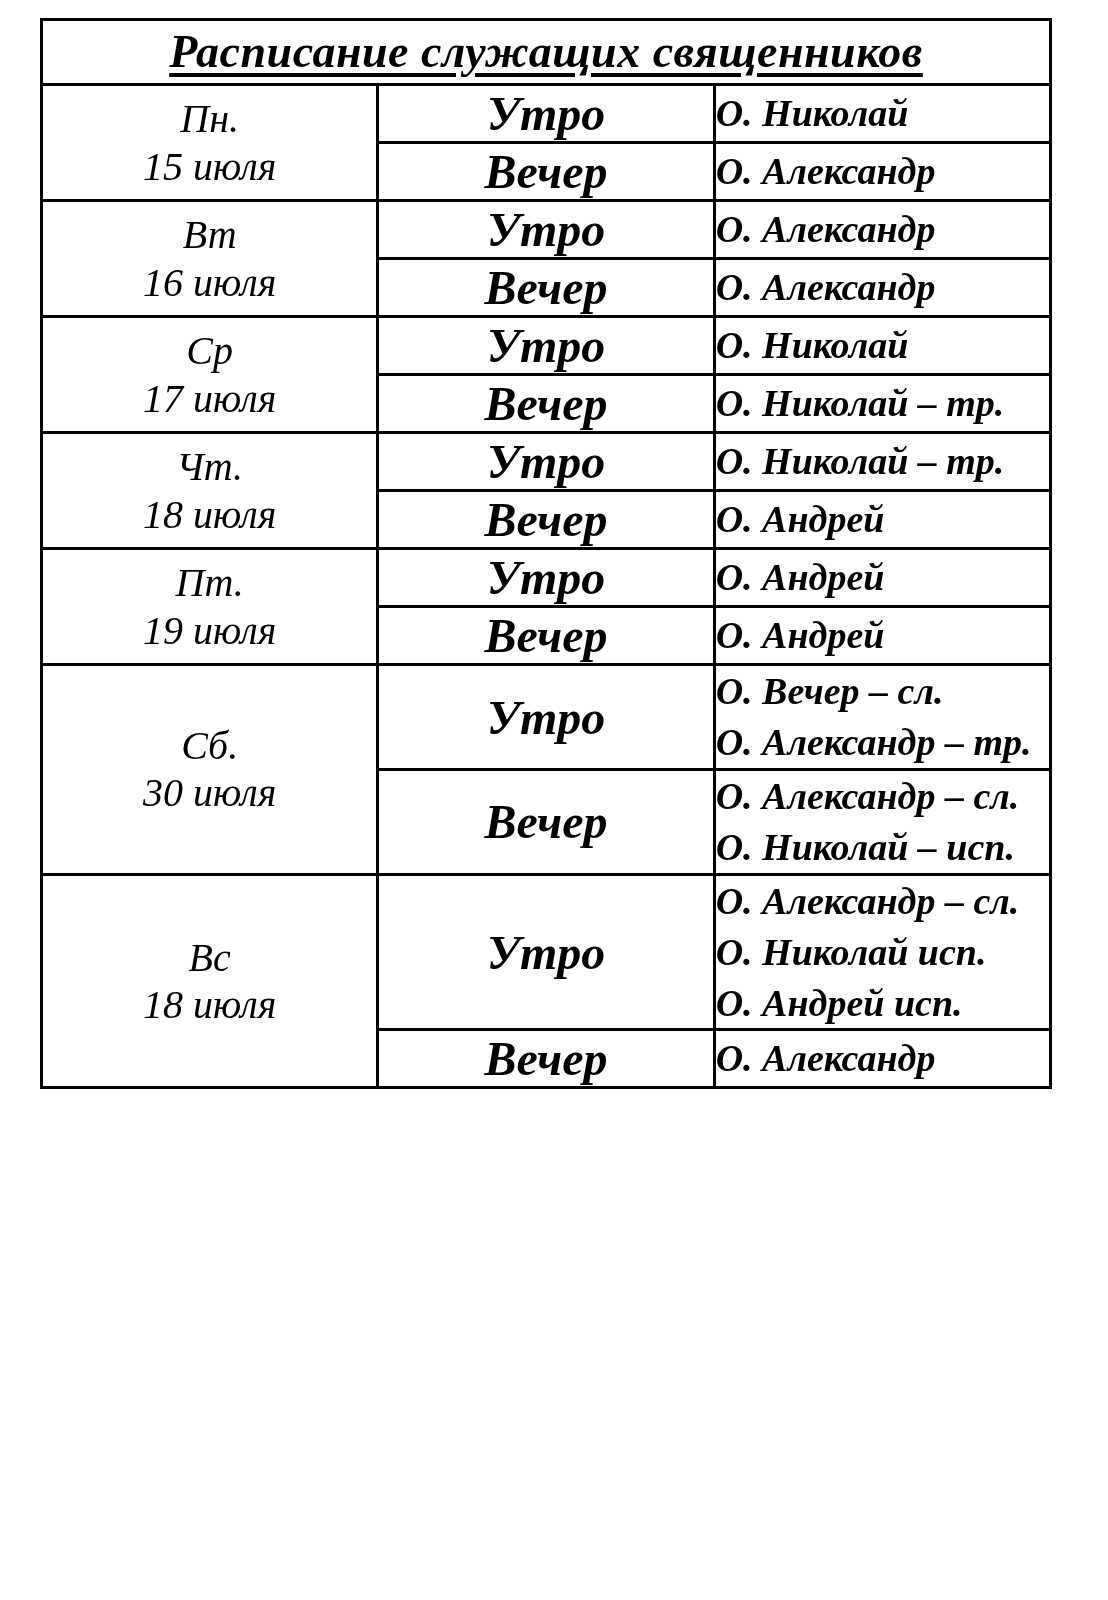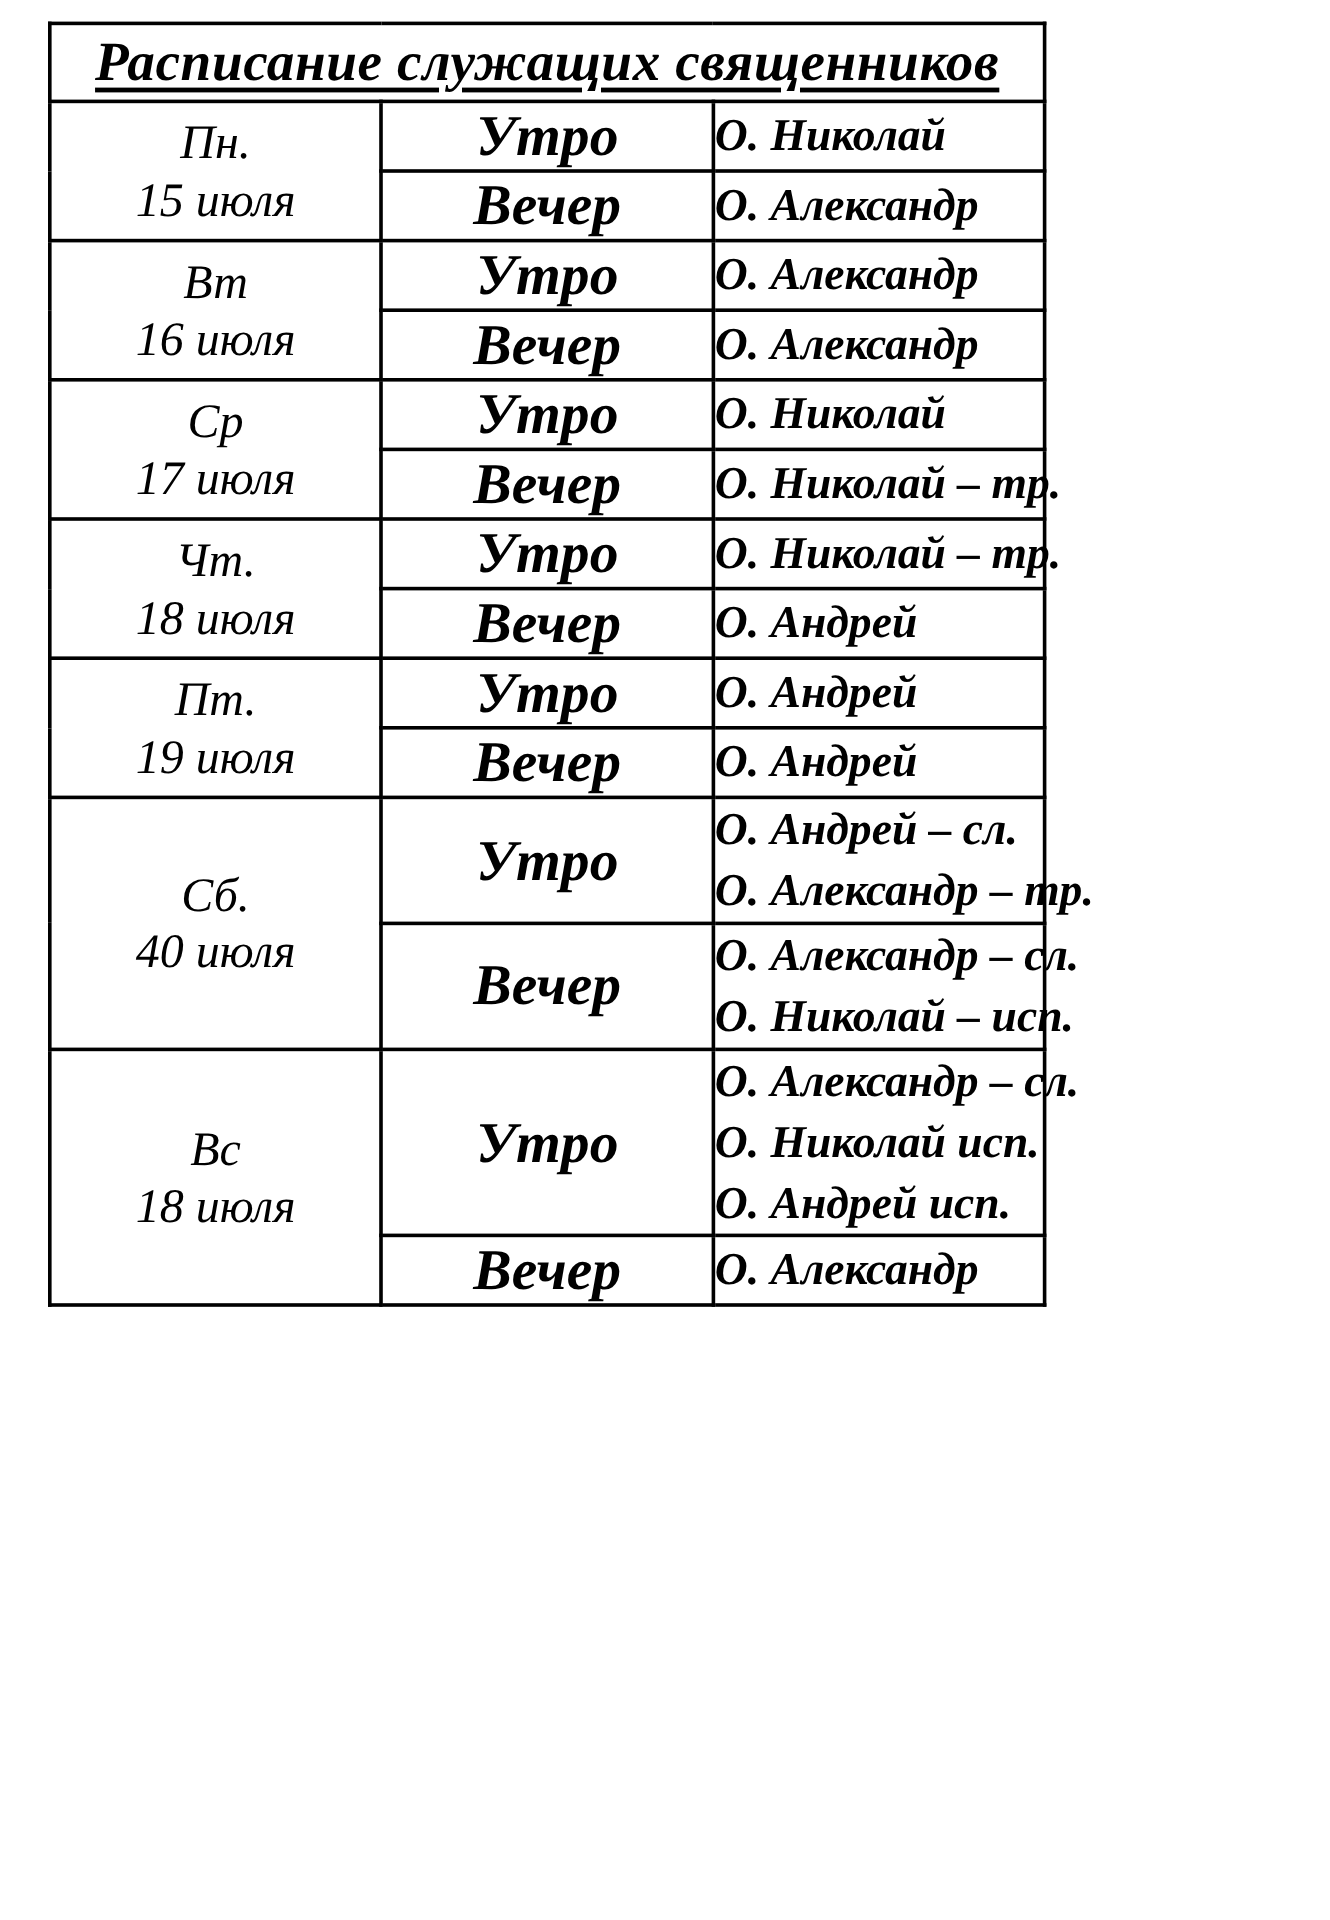--- a/index.html
+++ b/index.html
@@ -13,21 +13,21 @@
     font-family: "Liberation Serif", serif;
     color: #000000;
   }
   .page {
     box-sizing: border-box;
     width: 1108px;
     height: 1600px;
     padding: 18px 40px 0 40px;
   }
   table.schedule {
-    width: 832px;
+    width: 1012px;
     border-collapse: collapse;
     table-layout: fixed;
   }
   table.schedule td, table.schedule th {
     border: 3px solid #000000;
     padding: 0;
     vertical-align: middle;
   }
   .title-cell {
     text-align: center;
@@ -166,25 +166,25 @@
         </tr>
         <tr>
           <td class="time-cell">Вечер</td>
           <td class="name-cell">
             <span class="line">О. Андрей</span>
           </td>
         </tr>
         <tr>
           <td class="day-cell" rowspan="2">
             <span class="dow">Сб.</span>
-            <span class="date">40 июля</span>
-          </td>
-          <td class="time-cell">Утро</td>
-          <td class="name-cell">
-            <span class="line">О. Андрей – сл.</span>
+            <span class="date">30 июля</span>
+          </td>
+          <td class="time-cell">Утро</td>
+          <td class="name-cell">
+            <span class="line">О. Вечер – сл.</span>
             <span class="line">О. Александр – тр.</span>
           </td>
         </tr>
         <tr>
           <td class="time-cell">Вечер</td>
           <td class="name-cell">
             <span class="line">О. Александр – сл.</span>
             <span class="line">О. Николай – исп.</span>
           </td>
         </tr>

